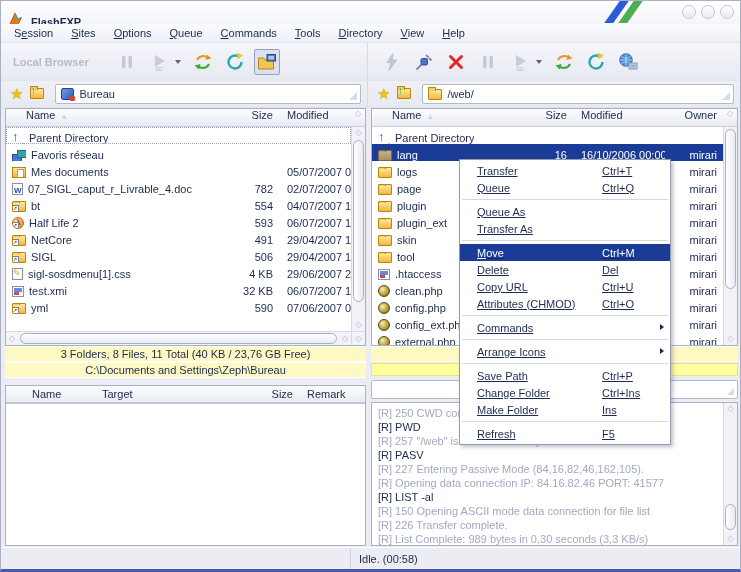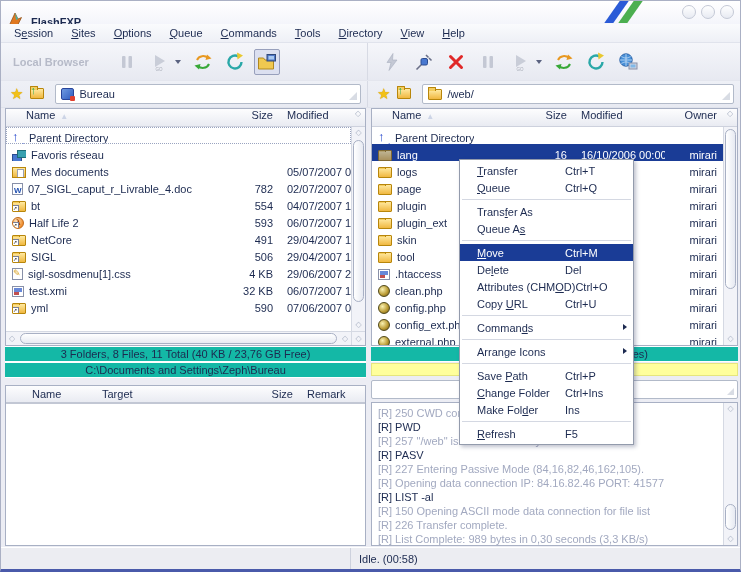--- a/index.html
+++ b/index.html
@@ -111,21 +111,21 @@
   .sb-diamond{position:absolute;left:0;width:13px;text-align:center;color:#b0b8c8;font-size:8px;line-height:12px;}
   .thumb{position:absolute;left:1px;width:11px;border:1px solid #a8b0c4;border-radius:6px;
     background:linear-gradient(90deg,#ffffff,#e7eaf2);}
   .hsb{position:absolute;left:0;right:14px;bottom:0;height:14px;background:#f2f3f8;border-top:1px solid #d5d9e3;display:flex;align-items:center;}
   .hthumb{height:11px;border:1px solid #a8b0c4;border-radius:6px;background:linear-gradient(180deg,#ffffff,#e7eaf2);flex:1;margin:0 2px;}
   .hdiamond{width:12px;text-align:center;color:#b0b8c8;font-size:8px;flex:none;}
   .sbcorner{position:absolute;right:0;bottom:0;width:14px;height:14px;background:#f2f3f8;border-top:1px solid #d5d9e3;border-left:1px solid #d5d9e3;
     color:#b0b8c8;font-size:8px;text-align:center;line-height:13px;}
   
   .statline{position:absolute;height:16px;display:flex;align-items:center;justify-content:center;
-    background:#14b8a6;border:1px solid #fff;border-left:none;border-right:none;}
+    background:#fef9c3;border:1px solid #fff;border-left:none;border-right:none;}
   #lstat1{left:4px;top:345px;width:361px;}
   #lstat2{left:4px;top:361px;width:361px;}
   #rstat1{left:370px;top:345px;width:367px;}
   .yellowbar{position:absolute;left:370px;top:362px;width:367px;height:13px;background:#ffff9c;border:1px solid #e6e67e;}
   
   #queue{left:4px;top:384px;width:361px;height:161px;}
   .qhead{height:18px;display:flex;align-items:center;background:linear-gradient(180deg,#fdfdfe,#e9ebf2);
     border-bottom:2px solid #c2c7d4;}
   .qh-name{width:96px;padding-left:26px;}
   .qh-target{flex:1;}
@@ -139,22 +139,22 @@
   .logbody{position:absolute;left:0;top:0;right:14px;bottom:0;padding:3px 0 0 6px;overflow:hidden;}
   .logline{height:14px;line-height:14px;white-space:nowrap;overflow:hidden;}
   .logline.dim{color:#a2a9c0;}
   #log .vsb{top:0;}
   
   .statusbar{position:absolute;left:0;top:546px;width:100%;height:23px;background:#ecedf2;
     border-top:1px solid #fff;display:flex;align-items:center;}
   .sb-sec1{width:350px;height:100%;border-right:1px solid #cdd1dd;}
   .sb-text{padding-left:8px;}
   
-  .ctxmenu{position:absolute;left:458px;top:158px;width:175px;background:#fff;
-    border:1px solid #939bac;box-shadow:2px 2px 4px rgba(40,50,90,.3);padding:2px 0;z-index:50;}
+  .ctxmenu{position:absolute;left:458px;top:158px;width:212px;background:#fff;
+    border:1px solid #939bac;box-shadow:2px 2px 4px rgba(40,50,90,.3);padding:2px 0;z-index:50;text-decoration:underline;}
   .cm-item{height:17px;display:flex;align-items:center;padding:0 6px 0 17px;position:relative;}
   .cm-item .lbl{flex:1;white-space:nowrap;}
   .cm-item .sc{width:62px;text-align:left;flex:none;}
   .cm-item.hl{background:#1a3c96;color:#fff;}
   .cm-sep{height:1px;background:#d4d8e2;margin:3px 2px;}
   .subarrow{position:absolute;right:6px;top:5px;width:0;height:0;
     border-top:3.5px solid transparent;border-bottom:3.5px solid transparent;border-left:4.5px solid #1c2a50;}
 </style>
 </head>
 <body>
@@ -595,44 +595,44 @@
     <div class="cm-item">
         <span class="lbl"><span></span><u>T</u><span>ransfer</span></span>
         <span class="sc">Ctrl+T</span>
       </div>
     <div class="cm-item">
         <span class="lbl"><span></span><u>Q</u><span>ueue</span></span>
         <span class="sc">Ctrl+Q</span>
       </div>
     <div class="cm-sep"></div>
     <div class="cm-item">
+        <span class="lbl"><span>Queue A</span><u>s</u><span></span></span>
+        <span class="sc"></span>
+      </div>
+    <div class="cm-item">
         <span class="lbl"><span>Trans</span><u>f</u><span>er As</span></span>
-        <span class="sc"></span>
-      </div>
-    <div class="cm-item">
-        <span class="lbl"><span>Queue A</span><u>s</u><span></span></span>
         <span class="sc"></span>
       </div>
     <div class="cm-sep"></div>
     <div class="cm-item hl">
         <span class="lbl"><span></span><u>M</u><span>ove</span></span>
         <span class="sc">Ctrl+M</span>
       </div>
     <div class="cm-item">
         <span class="lbl"><span>De</span><u>l</u><span>ete</span></span>
         <span class="sc">Del</span>
       </div>
     <div class="cm-item">
+        <span class="lbl"><span>Copy </span><u>U</u><span>RL</span></span>
+        <span class="sc">Ctrl+U</span>
+      </div>
+    <div class="cm-item">
         <span class="lbl"><span>Attributes (CHM</span><u>O</u><span>D)</span></span>
         <span class="sc">Ctrl+O</span>
       </div>
-    <div class="cm-item">
-        <span class="lbl"><span>Copy </span><u>U</u><span>RL</span></span>
-        <span class="sc">Ctrl+U</span>
-      </div>
     <div class="cm-sep"></div>
     <div class="cm-item">
         <span class="lbl"><span>Comman</span><u>d</u><span>s</span></span>
         <span class="subarrow"></span>
       </div>
     <div class="cm-sep"></div>
     <div class="cm-item">
         <span class="lbl"><span>Arran</span><u>g</u><span>e Icons</span></span>
         <span class="subarrow"></span>
       </div>

